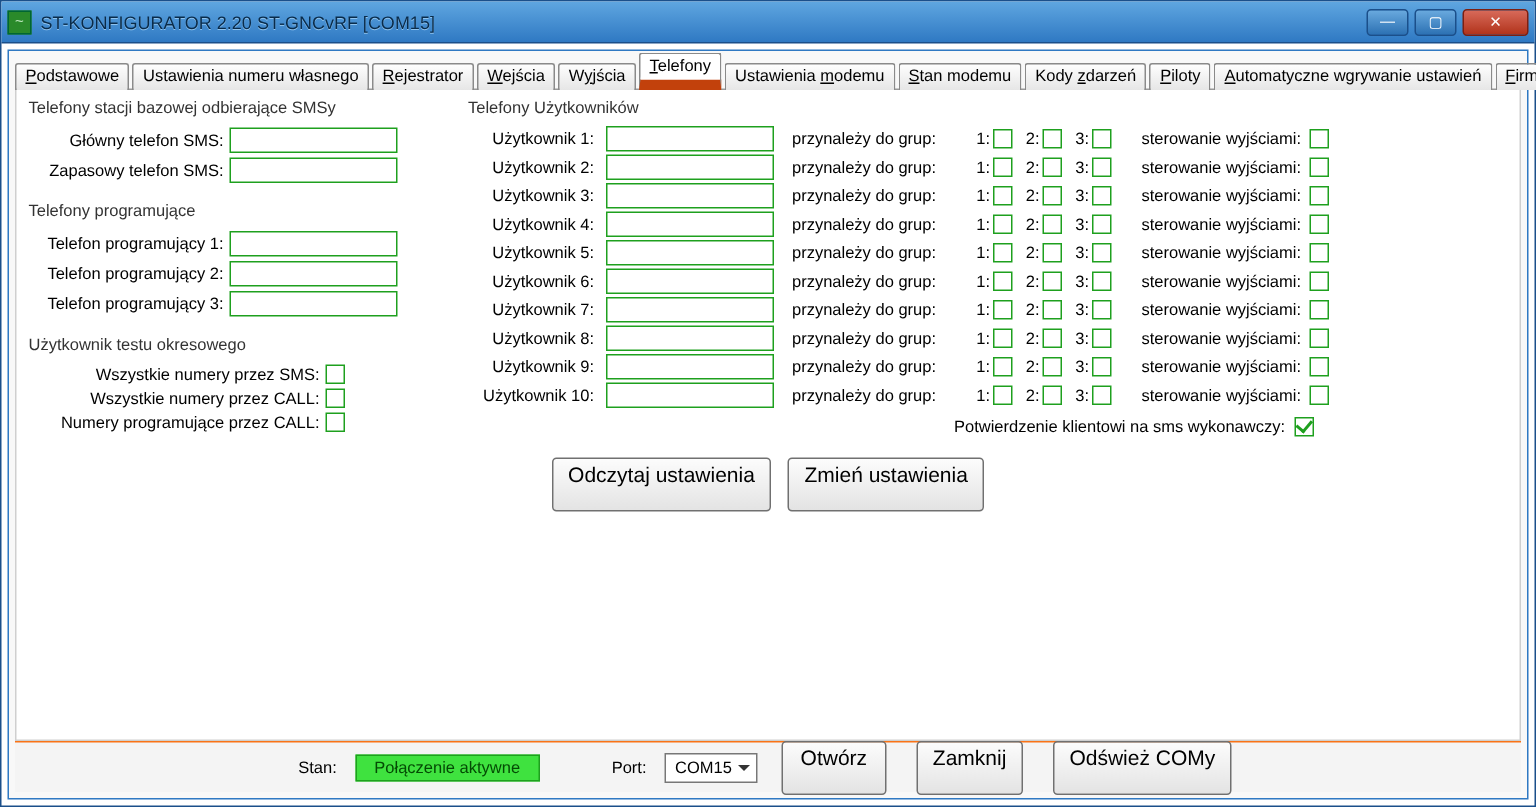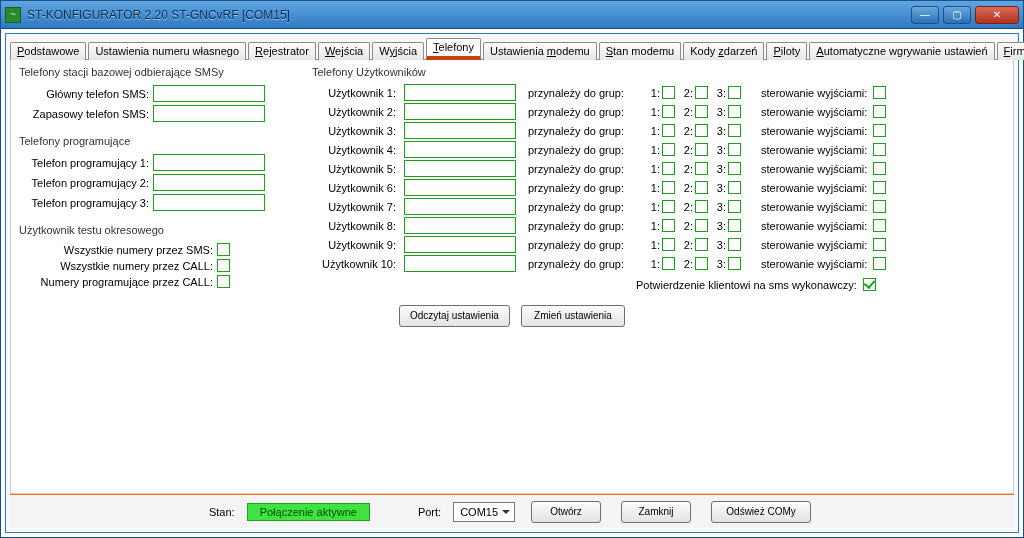--- a/index.html
+++ b/index.html
@@ -30,21 +30,21 @@
   
   .tabstrip {
     display:flex; flex-wrap:nowrap; align-items:flex-end; height:22px; border-bottom:1px solid #999;
     font-size:11px; user-select:none;
   }
   .tab {
     border:1px solid #8a8a8a; border-bottom:none; padding:2px 6px 3px; margin-right:2px;
     background:linear-gradient(#fefefe,#e6e6e6); border-radius:2px 2px 0 0; cursor:pointer;
     position:relative; top:1px; white-space:nowrap;margin-top:20px;
   }
-  .tab.active { background:#fff; border-bottom:4px solid #c2410c; z-index:2; }
+  .tab.active { background:#fff; border-bottom:7px solid #c2410c; z-index:2; }
   .tab .ul { text-decoration:underline; }
 
   .pane { flex:1; background:#fff; border:1px solid #cfcfcf; border-top:none; padding:6px 8px 4px; overflow:hidden; }
 
   .cols { display:flex; gap:23px; }
   .left-col { width:270px; }
   .right-col { flex:1; }
 
   .group { border:1px solid #cfcfcf; padding:6px 8px 8px; margin-bottom:6px; position:relative; border-radius:2px; }
   .group > .legend { position:absolute; top:-8px; left:6px; background:#fff; padding:0 3px; color:#333; }
@@ -74,23 +74,23 @@
   .user-row .lab { width:86px; text-align:right; padding-right:2px; }
   .user-row .belongs { width:120px; text-align:left; padding-left:6px; }
   .gpair { display:flex; align-items:center; gap:2px; }
   .gpair .n { width:12px; text-align:right; }
   .user-row .ster { margin-left:14px; }
 
   .confirm-row { display:flex; justify-content:flex-start; align-items:center; margin-top:6px; padding-left:324px; gap:6px;}
 
   .bottom-buttons { text-align:center; margin-top:auto; padding:4px 0 2px; }
   .btn {
-    display:inline-block; min-width:104px; height:22px; line-height:20px; padding:0 10px;
+    display:inline-block; min-width:104px; height:36px; line-height:20px; padding:0 10px;
     border:1px solid #707070; border-radius:3px; background:linear-gradient(#fcfcfc,#e3e3e3);
-    cursor:pointer; font-size:10px; text-align:center; margin:0 4px;
+    cursor:pointer; font-size:14px; text-align:center; margin:0 4px;
   }
 
   .statusbar {
     height:34px; background:#f4f4f4; border-top:1px solid #f97316; display:flex; align-items:center;
     justify-content:center; gap:12px; font-size:11px;
   }
   .status-box {
     padding:2px 12px; border:1px solid #1ea01e; background:#3fe23f; color:#044b04; font-weight:400;
   }
   .port-select {

